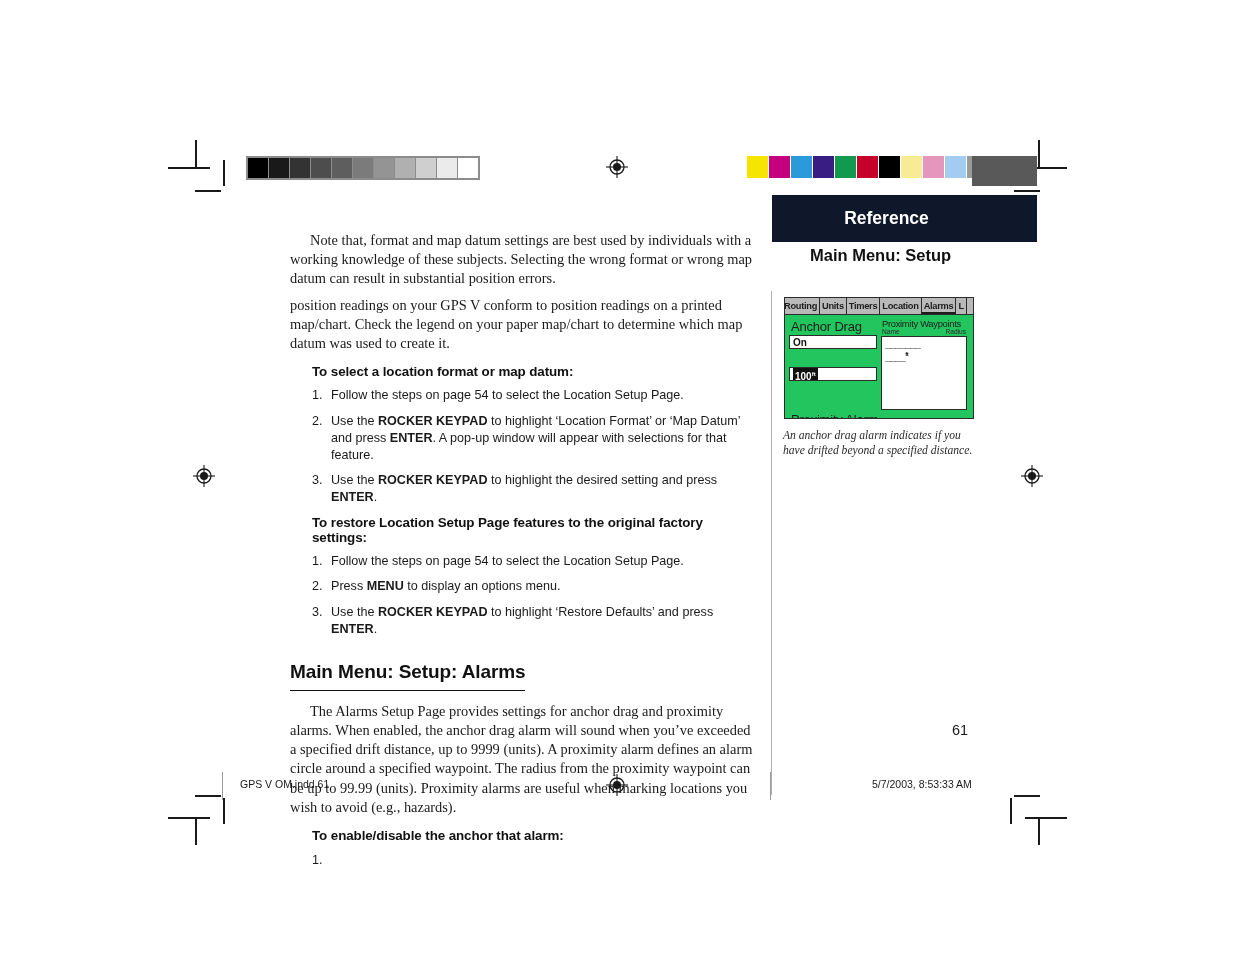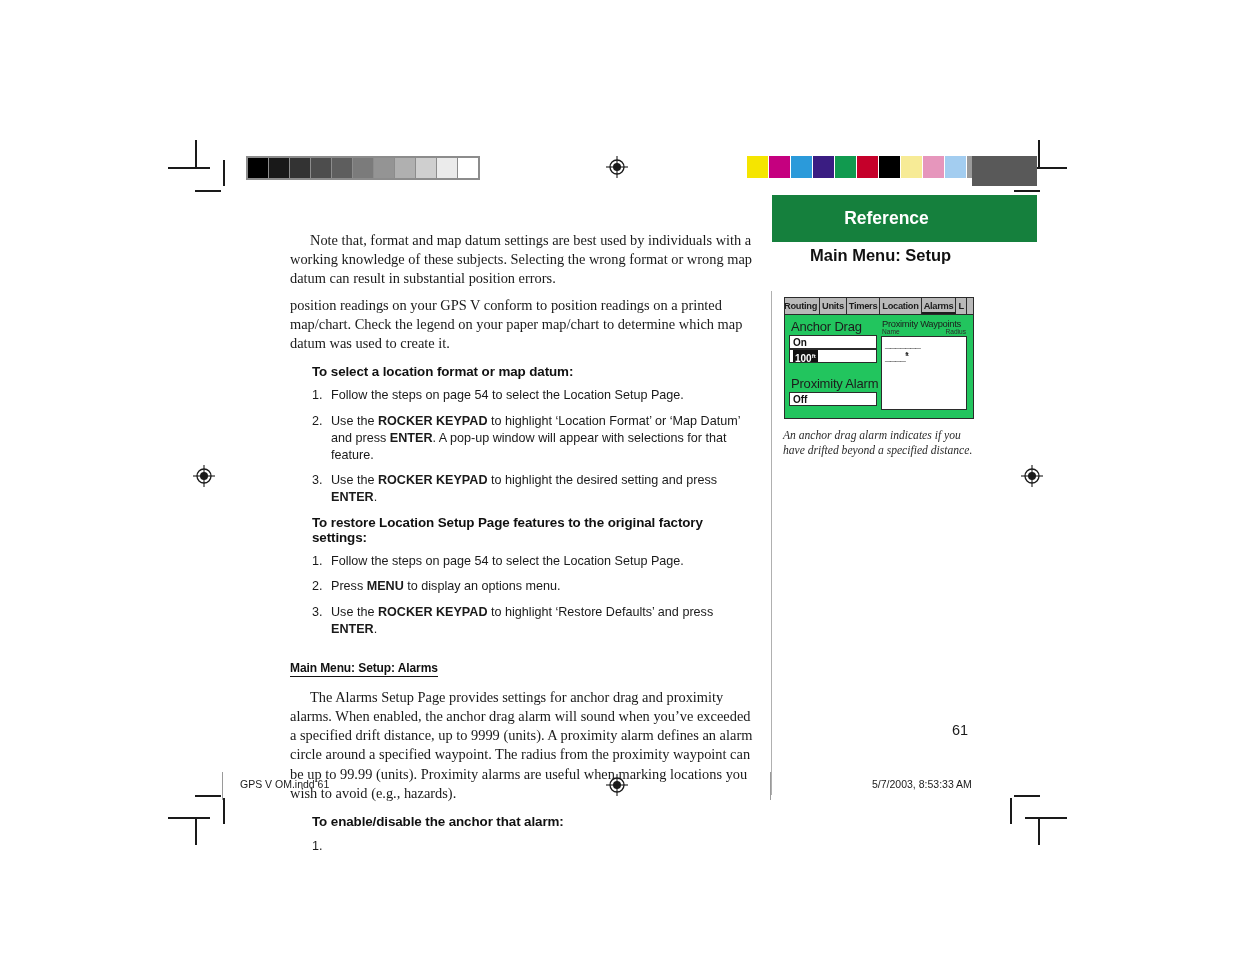--- a/index.html
+++ b/index.html
@@ -64,26 +64,26 @@
     font-family: "Liberation Sans", sans-serif;
     font-weight: bold;
     font-size: 13.4px;
     color: #111111;
     margin: 11px 0 8px 22px;
     letter-spacing: -0.1px;
   }
   .section-head {
     font-family: "Liberation Sans", sans-serif;
     font-weight: bold;
-    font-size: 12px;
+    font-size: 19px;
     color: #111111;
     margin: 14px 0 5px 0;
     border-bottom: 1.6px solid #111111;
     display: inline-block;
-    padding-bottom: 1px;
+    padding-bottom: 7px;
     letter-spacing: -0.1px;
   }
   .steps {
     margin: 0 0 0 22px;
     padding: 0;
     list-style: none;
   }
   .steps li {
     font-family: "Liberation Sans", sans-serif;
     font-size: 12.6px;
@@ -105,21 +105,21 @@
     left: 771px; top: 291px;
     width: 1px; height: 504px;
     background: #b0b0b0;
   }
 
   
   .ref-band {
     position: absolute;
     left: 772px; top: 195px;
     width: 265px; height: 47px;
-    background: #15803d;
+    background: #0f172a;
   }
   .ref-band-text {
     font-family: "Liberation Sans", sans-serif;
     font-weight: bold;
     font-size: 17.5px;
     color: #ffffff;
     position: absolute;
     left: 0; right: 36px;
     top: 13px;
     text-align: center;
@@ -183,21 +183,21 @@
   }
   .gps-field {
     background: #ffffff;
     border: 1px solid #2b2b2b;
     height: 14px;
     font-size: 10px;
     font-weight: bold;
     color: #111111;
     padding: 0 0 0 3px;
     line-height: 14px;
-    margin-bottom: 0;
+    margin-bottom: 18px;
     box-sizing: border-box;
     overflow: hidden;
   }
   .gps-field .inv {
     background: #111111;
     color: #ffffff;
     padding: 0 2px 0 2px;
     display: inline-block;
     line-height: 12px;
   }

